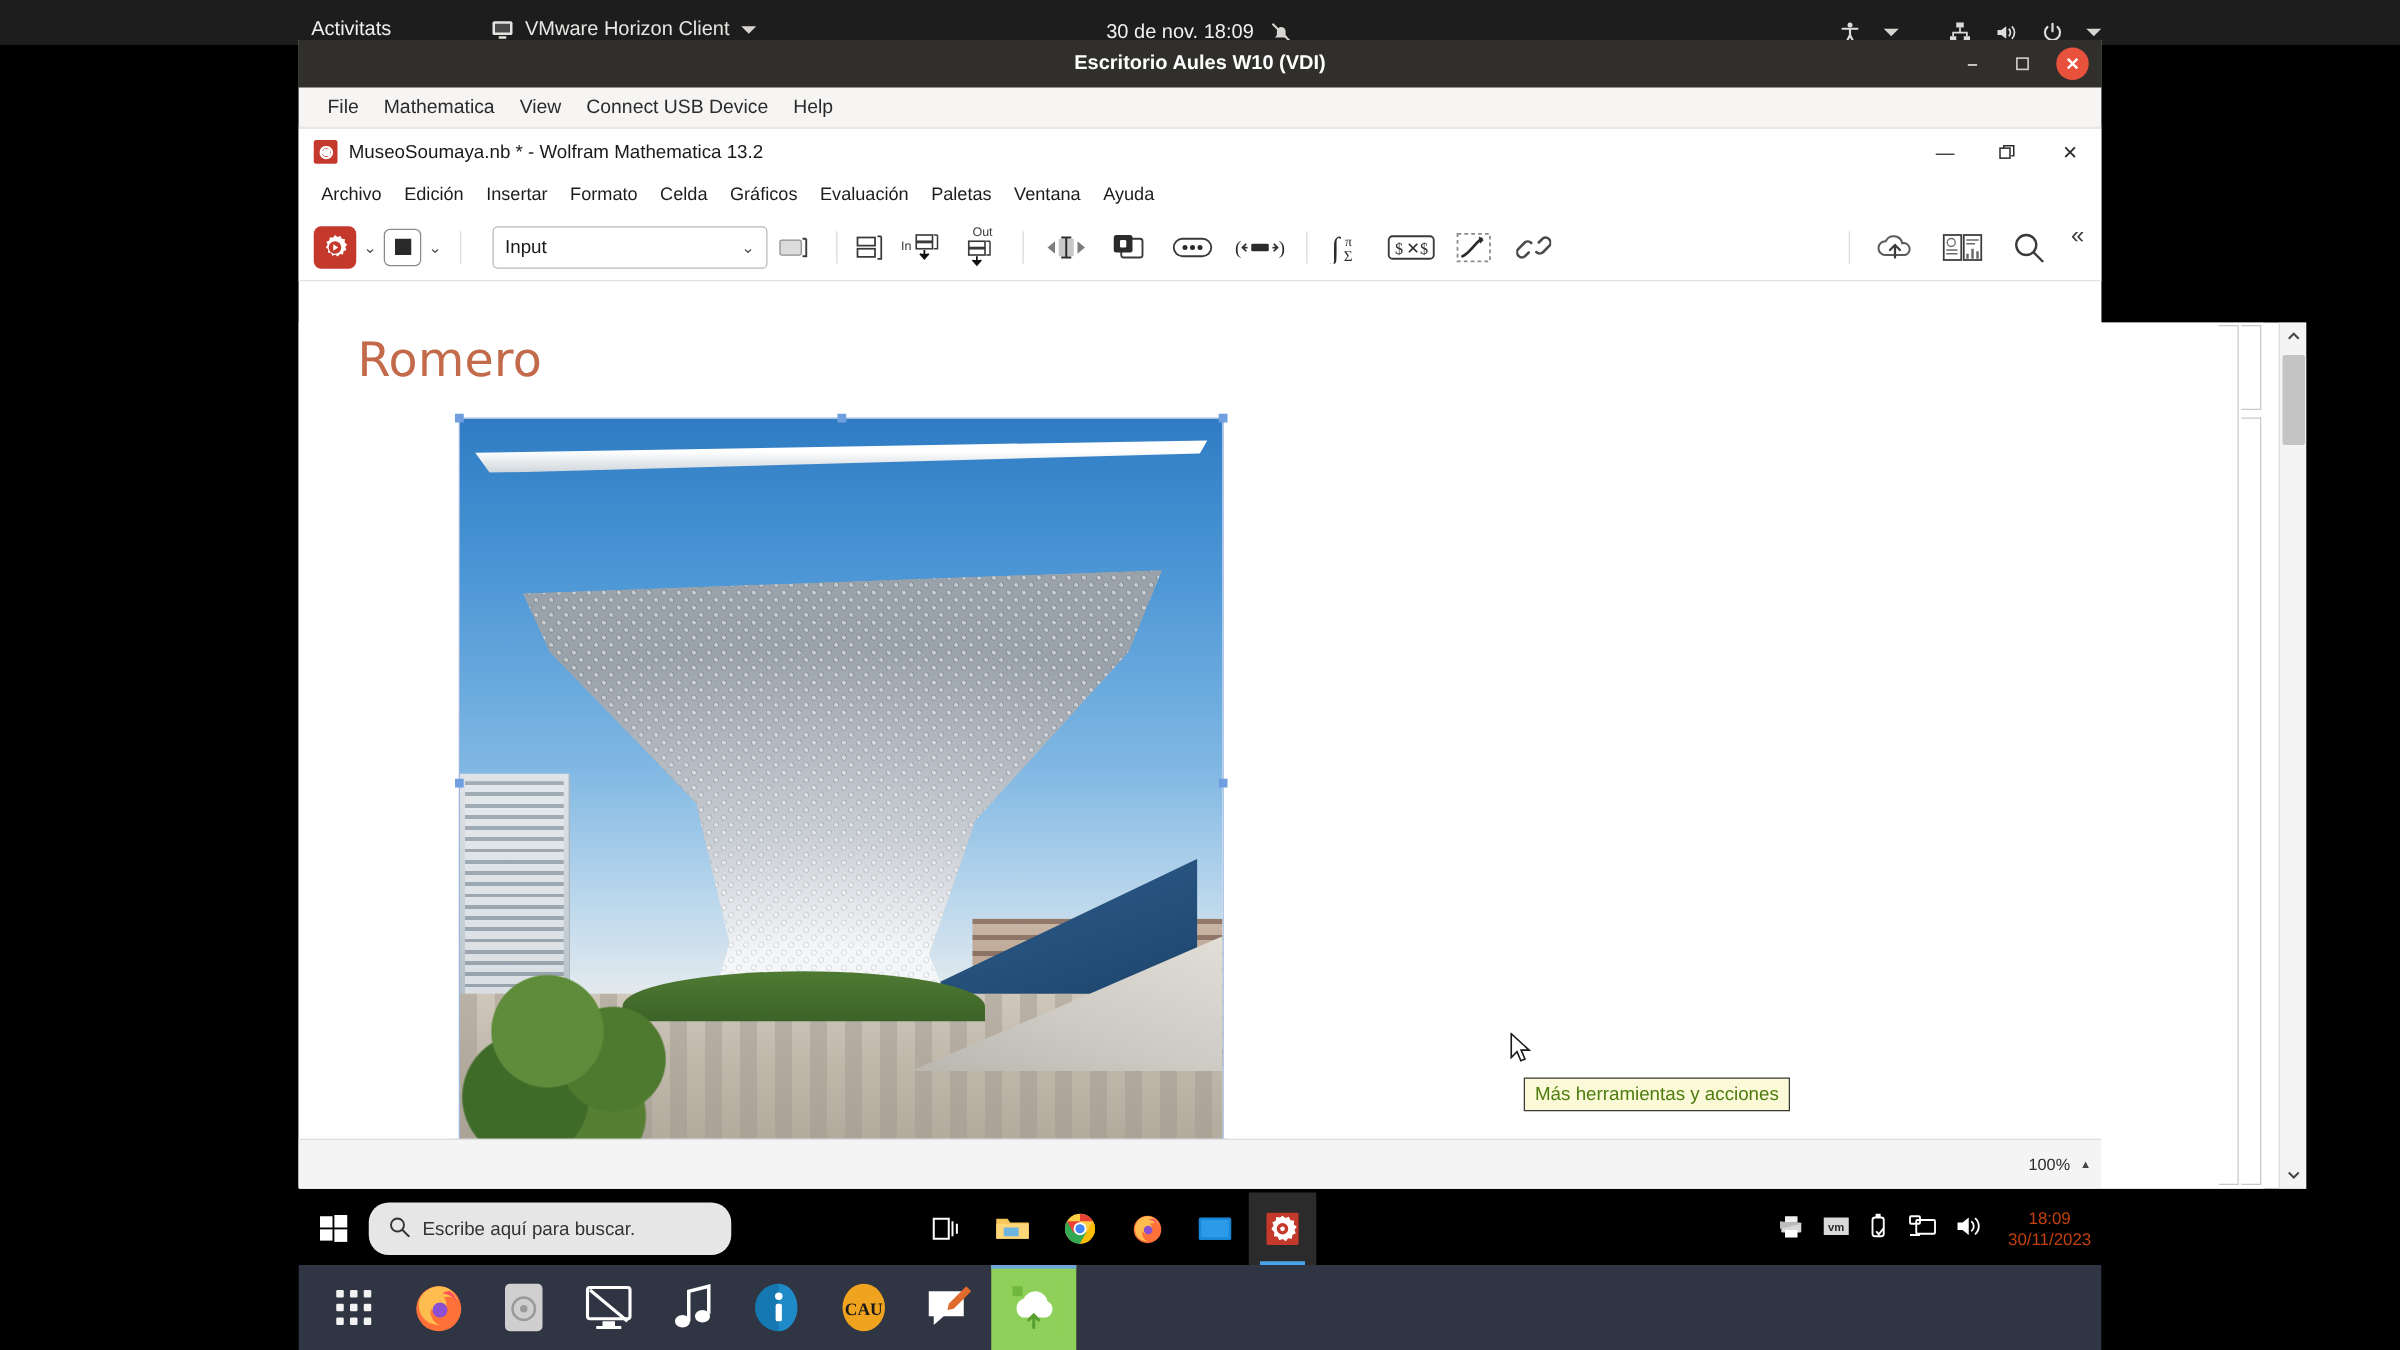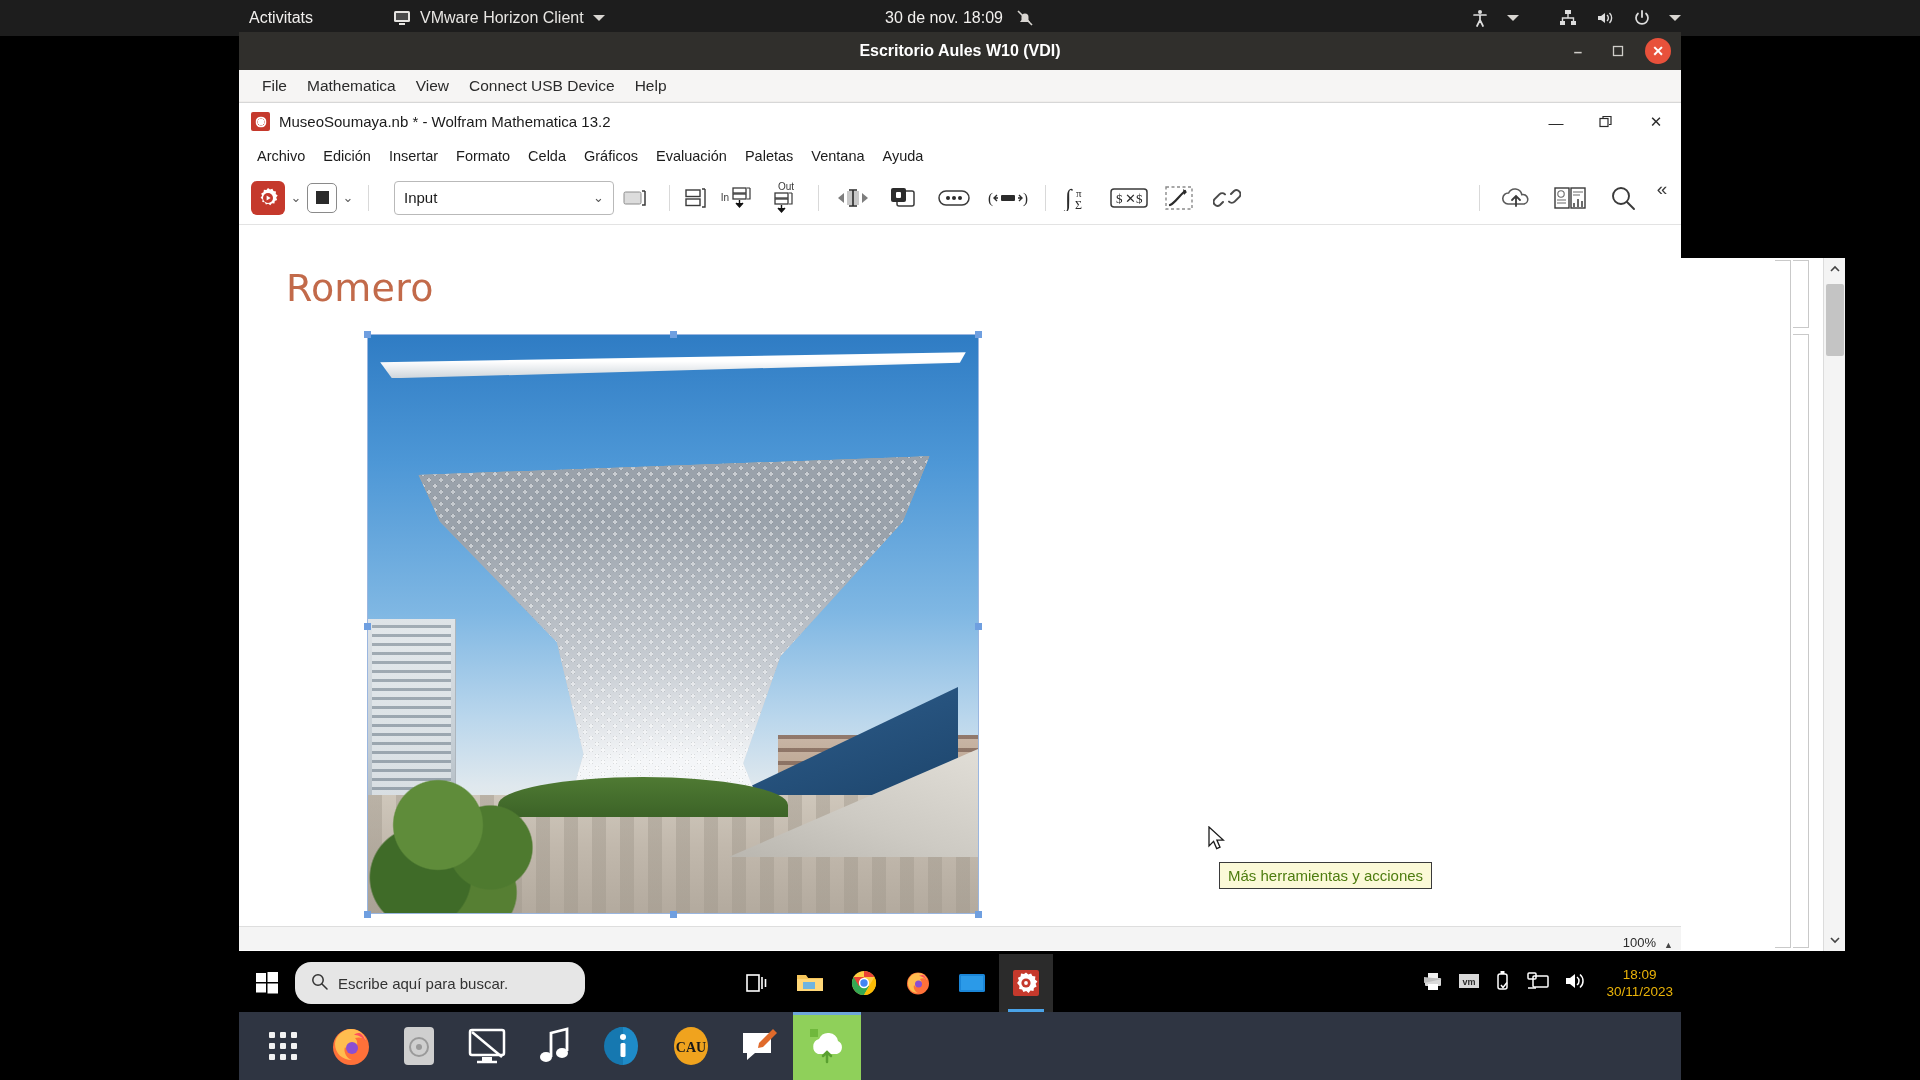--- a/index.html
+++ b/index.html
@@ -8,21 +8,21 @@
     width: 1920px; height: 1080px; overflow: hidden;
     background: #000;
     font-family: "Liberation Sans", sans-serif;
   }
   #root { position: relative; width: 1920px; height: 1080px; background:#000; }
 
   
   .gnome-topbar {
     position: absolute; left: 0; top: 0; width: 1920px; height: 36px;
     background: #1d1d1d; color: #e8e6e3;
-    display: flex; align-items: center; font-size: 16px;
+    display: flex; align-items: flex-end; font-size: 16px;
   }
   .gt-left { display:flex; align-items:center; gap: 0; margin-left: 239px; }
   .gt-activities { padding: 3px 10px; border-radius: 5px; font-size: 16px; color:#f2f0ee; }
   .gt-app { display:flex; align-items:center; gap:9px; margin-left: 62px; padding: 3px 8px; border-radius:5px; }
   .gt-app-icon { width:18px; height:16px; position:relative; display:inline-block; }
   .gt-center {
     position:absolute; left:50%; transform: translateX(-50%);
     display:flex; align-items:center; gap:12px; font-size: 16px; color:#f2f0ee;
   }
   .gt-right { position:absolute; right: 239px; display:flex; align-items:center; gap: 17px; }
@@ -182,41 +182,41 @@
   
   .cell-br{ position:absolute; right:2px; width:16px; border:1.4px solid #c9c9c9; border-left:none; }
 
   
   .vsb{ position:absolute; right:0; top:0; width:22px; bottom:0; background:#f4f4f4; border-left:1px solid #dcdcdc;}
   .vsb-btn{ width:22px;height:22px; display:flex;align-items:center;justify-content:center;color:#5a5a5a;font-size:11px;}
   .vsb-thumb{ position:absolute; left:2px; top:26px; width:18px; height:72px; background:#c4c4c4; border-radius:2px;}
 
   
   .mma-status{
-    position:absolute; left:0; bottom:0; width:1442px; height:24px; background:#f4f4f4;
-    border-top:1px solid #dedede; display:flex; align-items:flex-end; justify-content:flex-end;
+    position:absolute; left:0; bottom:0; width:1442px; height:39px; background:#f4f4f4;
+    border-top:1px solid #dedede; display:flex; align-items:center; justify-content:flex-end;
     padding-right:8px; gap:8px; font-size:13px; color:#2b2b2b;
   }
 
   
   .win-taskbar{
     position:absolute; left:239px; top:954px; width:1442px; height:58px; background:#000000;
     display:flex; align-items:center;
   }
   .wt-start{ width:56px;height:58px; display:flex;align-items:center;justify-content:center;}
   .wt-search{
     width:290px;height:42px;background:#e6e6e6;display:flex;align-items:center;gap:10px;
     padding-left:16px; color:#333; font-size:15px; margin-left:0;border-radius:16px;
   }
   .wt-icons{ display:flex; align-items:center; gap:0; margin-left:144px;}
   .wt-ic{ width:54px;height:58px; display:flex;align-items:center;justify-content:center; position:relative;}
   .wt-ic.active{ background:#2b2b2b;}
   .wt-ic.active::after{content:"";position:absolute;bottom:0;left:9px;right:9px;height:3px;background:#4aa3e8;}
   .wt-tray{ position:absolute; right:8px; display:flex; align-items:center; gap:14px; color:#fff;}
-  .wt-clock{ color:#eab308; font-size:13.5px; line-height:17px; text-align:center; margin-left:6px;}
+  .wt-clock{ color:#c2410c; font-size:13.5px; line-height:17px; text-align:center; margin-left:6px;}
 
   
   .dock{
     position:absolute; left:239px; top:1012px; width:1442px; height:68px;
     background:#2f3542; display:flex; align-items:center; gap:0; padding-left:10px;
   }
   .dock-item{ width:68px;height:68px; display:flex;align-items:center;justify-content:center; position:relative;}
   .dock-item.active{ background:#8fd05a; }
   .dock-item.active::after{content:"";position:absolute;top:0;left:0;right:0;height:3px;background:#6ea6d8;}
   .dock-dots{ display:grid; grid-template-columns:repeat(3,6px); grid-template-rows:repeat(3,6px); gap:5px;}

